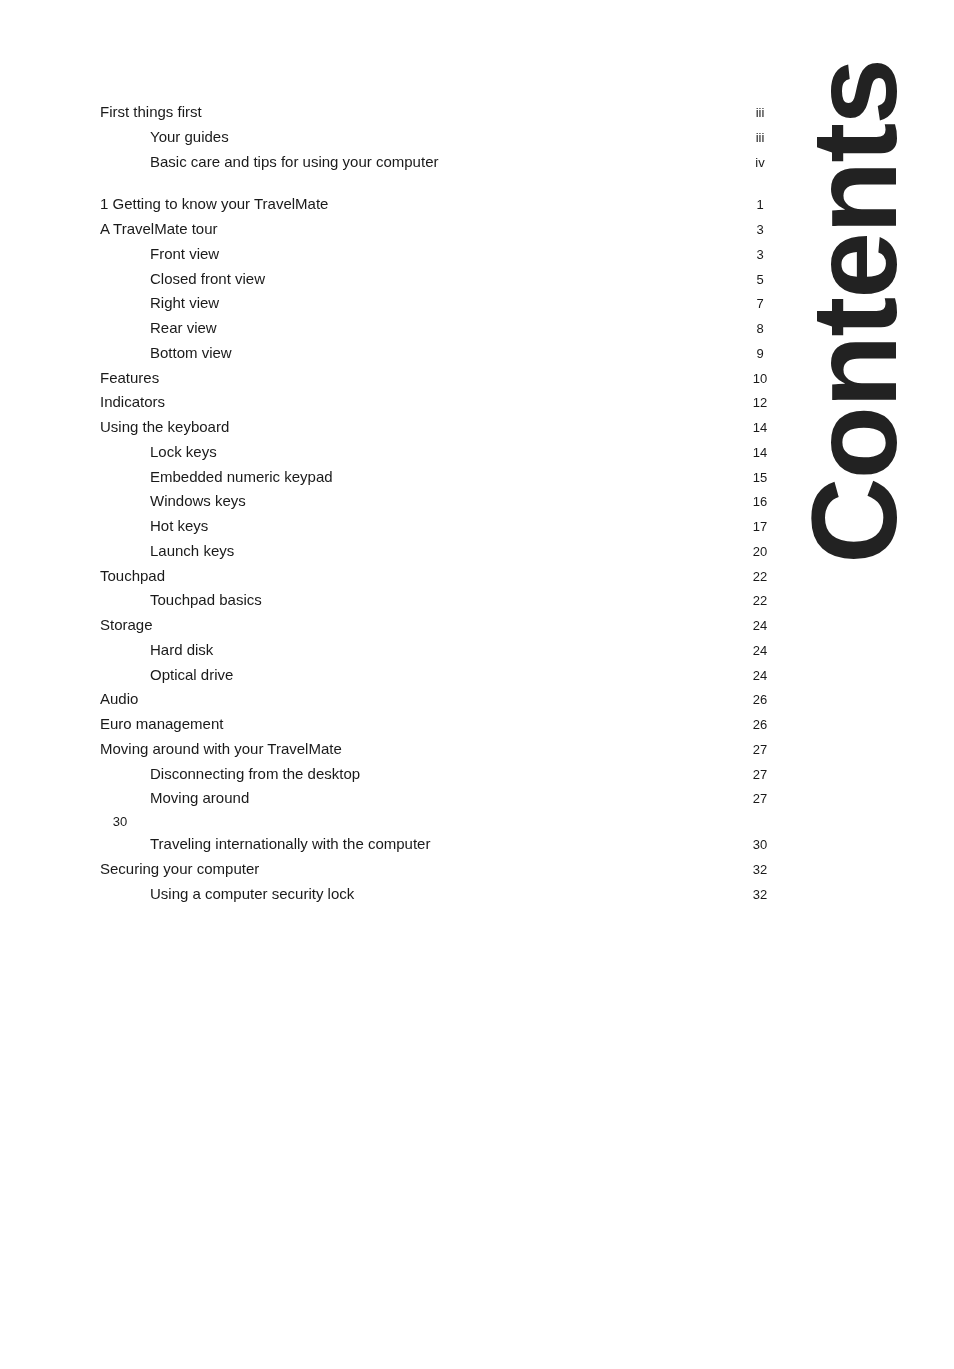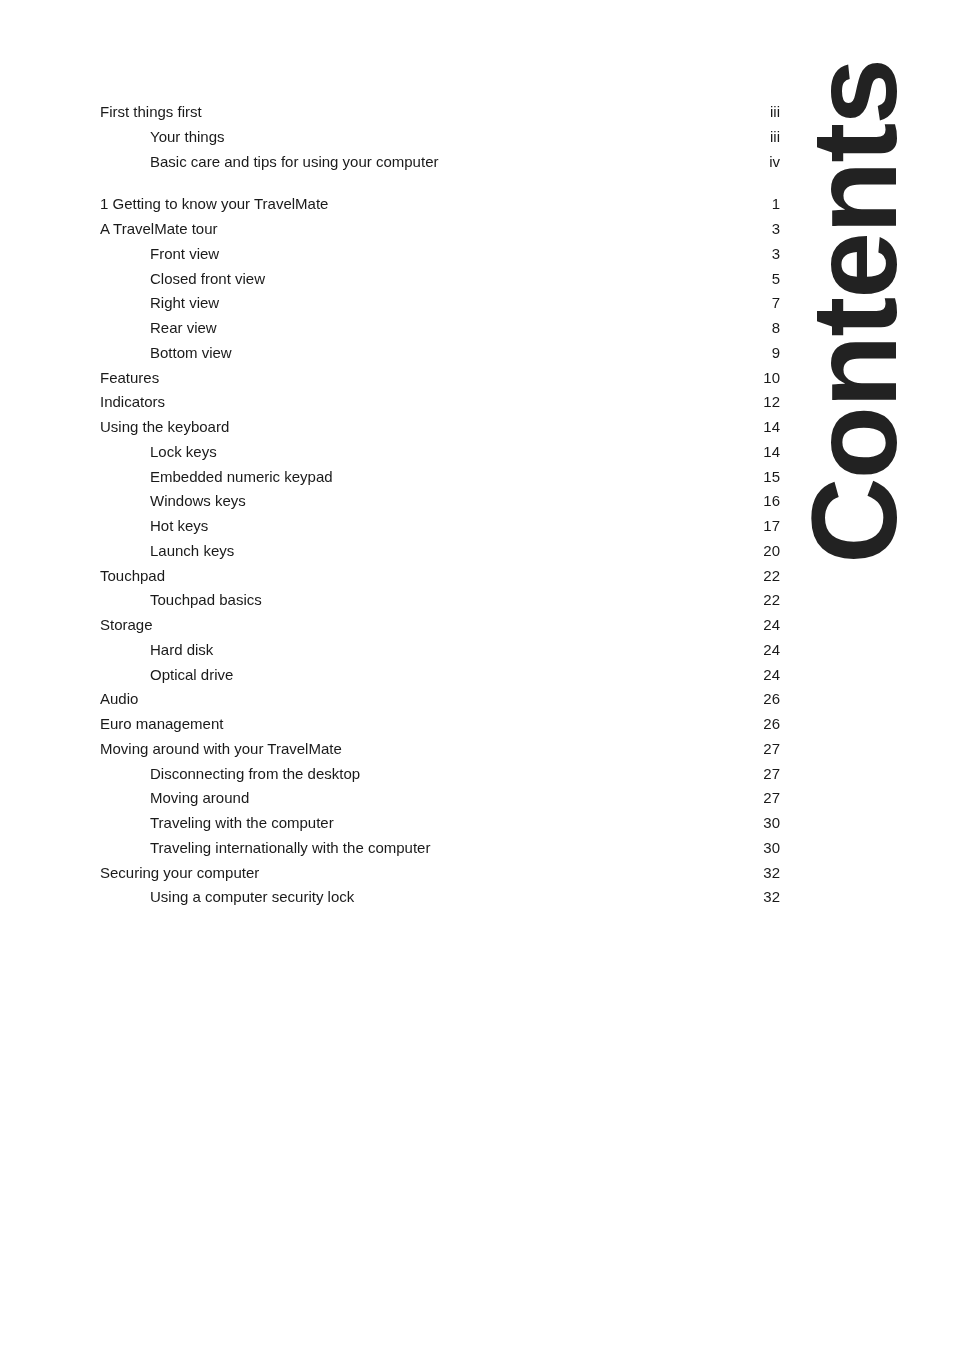--- a/index.html
+++ b/index.html
@@ -53,24 +53,24 @@
       margin-bottom: 0px;
       line-height: 1.65;
     }
 
     .toc-entry .entry-text {
       font-size: 15px;
       color: #1a1a1a;
     }
 
     .toc-entry .page-num {
-      font-size: 15px;
+      font-size: 13px;
       color: #1a1a1a;
       min-width: 40px;
-      text-align: right;
+      text-align: center;
     }
 
     .toc-entry.level1 .entry-text {
       font-weight: normal;
       padding-left: 0px;
     }
 
     .toc-entry.level2 .entry-text {
       padding-left: 50px;
     }
@@ -84,21 +84,21 @@
 
 <div class="page">
   <div class="contents-title">Contents</div>
 
   <div class="toc-container" id="toc-container">
   <div class="toc-entry level1">
         <span class="entry-text">First things first</span>
         <span class="page-num">iii</span>
       </div>
       <div class="toc-entry level2">
-        <span class="entry-text">Your things</span>
+        <span class="entry-text">Your guides</span>
         <span class="page-num">iii</span>
       </div>
       <div class="toc-entry level2">
         <span class="entry-text">Basic care and tips for using your computer</span>
         <span class="page-num">iv</span>
       </div>
       <div class="section-gap"></div>
       <div class="toc-entry level1">
         <span class="entry-text">1 Getting to know your TravelMate</span>
         <span class="page-num">1</span>
@@ -193,21 +193,20 @@
       </div>
       <div class="toc-entry level2">
         <span class="entry-text">Disconnecting from the desktop</span>
         <span class="page-num">27</span>
       </div>
       <div class="toc-entry level2">
         <span class="entry-text">Moving around</span>
         <span class="page-num">27</span>
       </div>
       <div class="toc-entry level2">
-        <span class="entry-text">Traveling with the computer</span>
         <span class="page-num">30</span>
       </div>
       <div class="toc-entry level2">
         <span class="entry-text">Traveling internationally with the computer</span>
         <span class="page-num">30</span>
       </div>
       <div class="toc-entry level1">
         <span class="entry-text">Securing your computer</span>
         <span class="page-num">32</span>
       </div>

